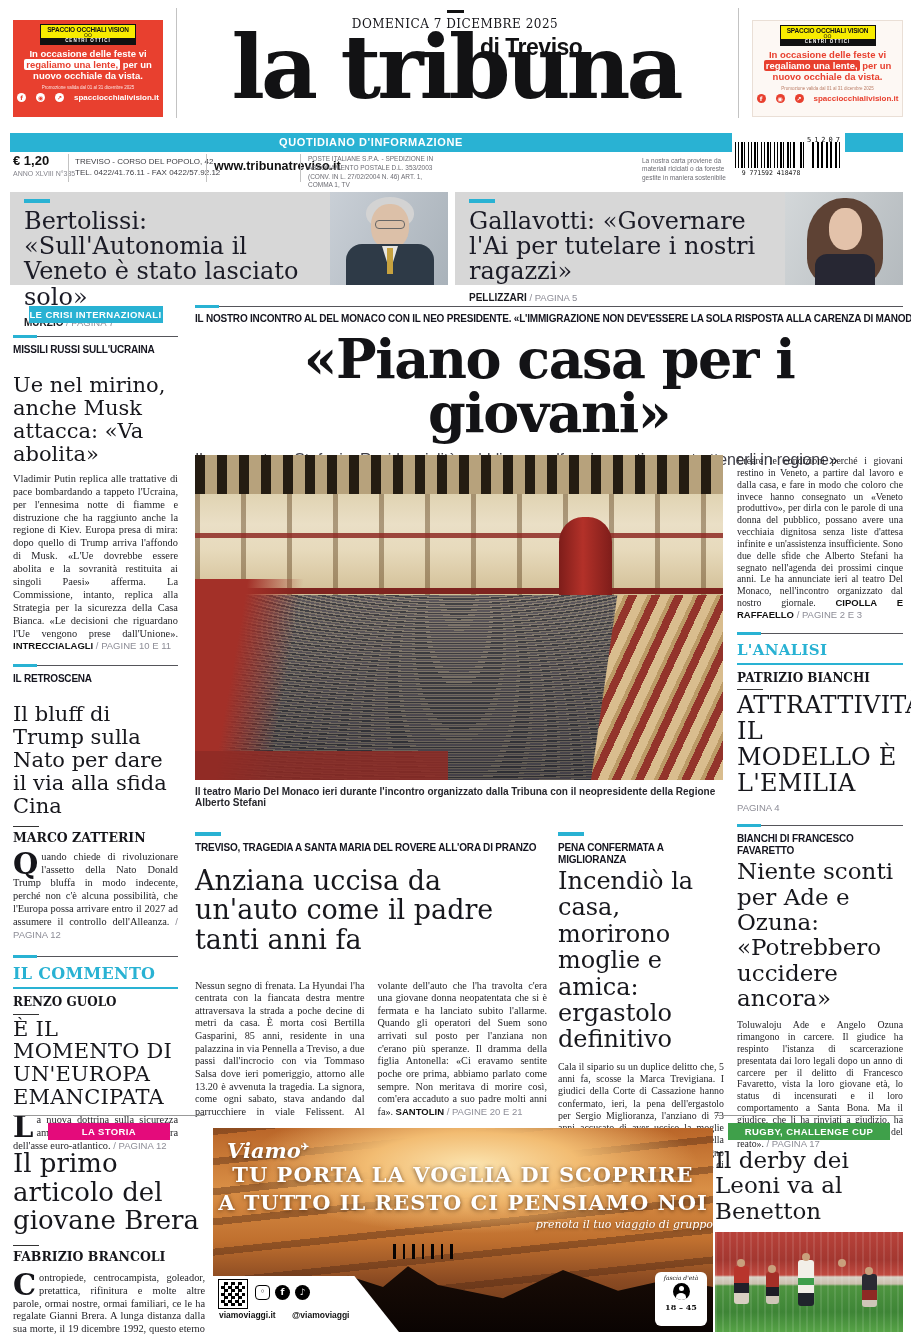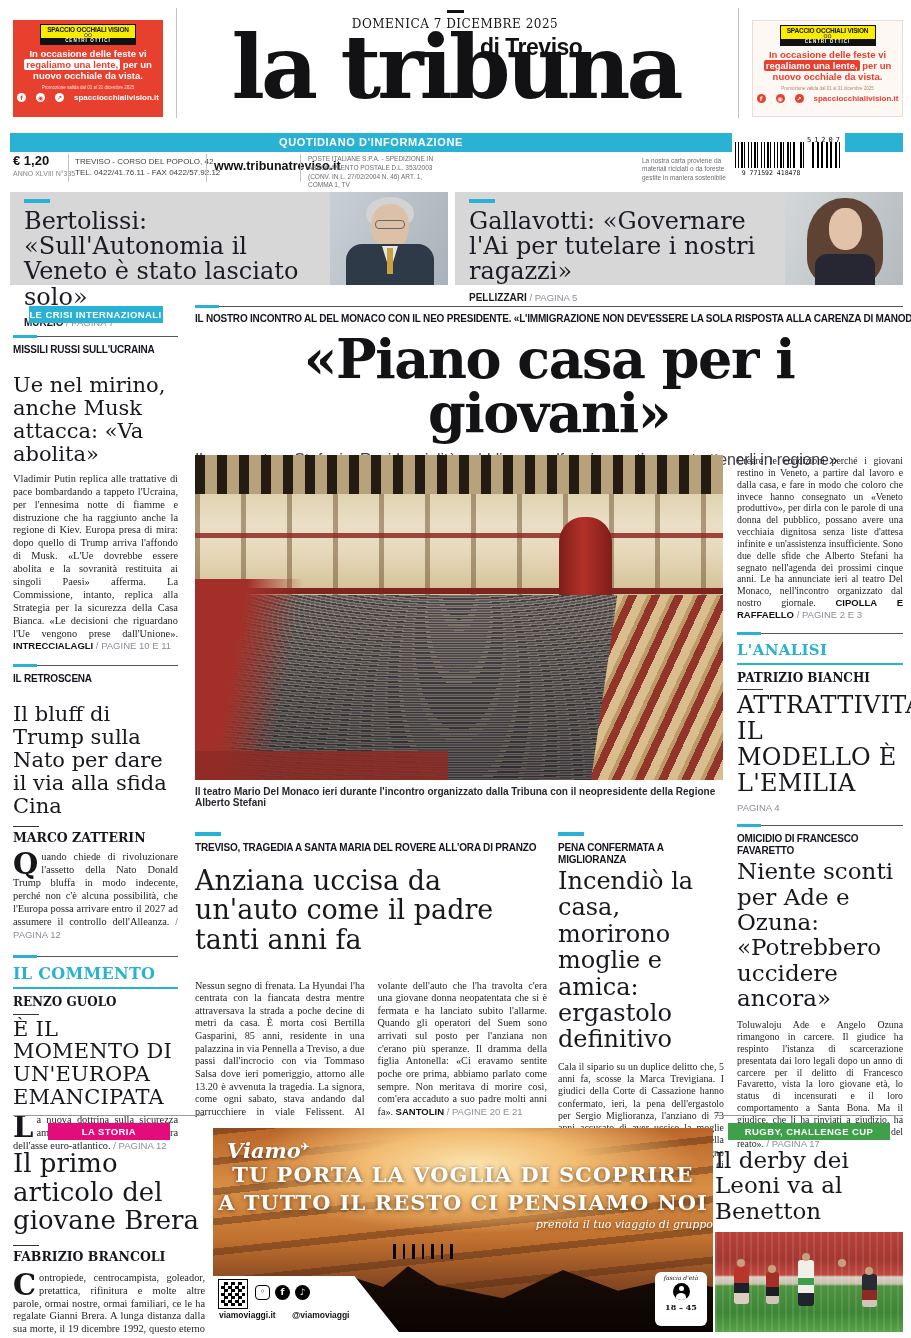--- a/index.html
+++ b/index.html
@@ -333,21 +333,21 @@
       </div>
     <div class="seclabel" style="font-size:15px">L'ANALISI</div>
     <div class="secrule"></div>
     <div class="au" style="font-size:12px">PATRIZIO BIANCHI</div>
     <div class="aurule" style="margin-top:4px"></div>
     <div class="hl hl2 capshl">ATTRATTIVITÀ, IL MODELLO È L'EMILIA</div>
     <div class="pg" style="margin-top:6px">PAGINA 4</div>
     <div class="div" style="margin-top:12px">
         <i></i>
       </div>
-    <div class="k">OMICIDIO DI FRANCESCO FAVARETTO</div>
+    <div class="k">BIANCHI DI FRANCESCO FAVARETTO</div>
     <div class="hl hl3">Niente sconti per Ade e Ozuna: «Potrebbero uccidere ancora»</div>
     <p class="bd" style="margin-top:8px"><span>Toluwaloju Ade e Angelo Ozuna rimangono in carcere. Il giudice ha respinto l'istanza di scarcerazione presentata dai loro legali dopo un anno di carcere per il delitto di Francesco Favaretto, vista la loro giovane età, lo status di incensurati e il loro comportamento a Santa Bona. Ma il giudice, che li ha rinviati a giudizio, ha detto no per «pericolo di reiterazione del reato».</span><span class="pg"> / PAGINA 17</span></p>
   </div>
 
   <div class="abs anz">
     <div class="tickonly">
         <i></i>
       </div>
     <div class="k">TREVISO, TRAGEDIA A SANTA MARIA DEL ROVERE ALL'ORA DI PRANZO</div>
     <div class="hl hlA">Anziana uccisa da un'auto come il padre tanti anni fa</div>

